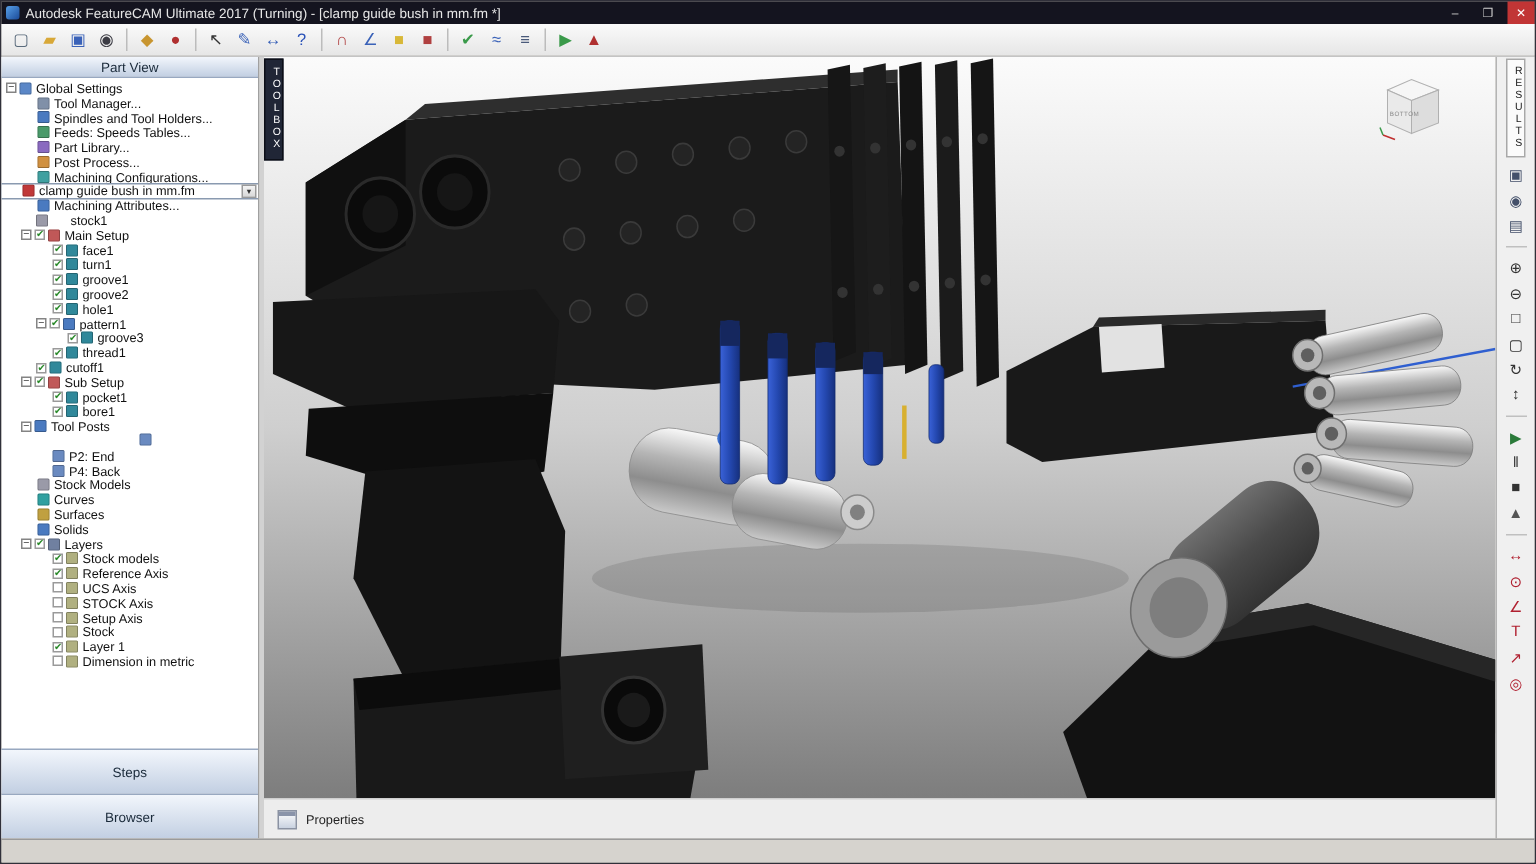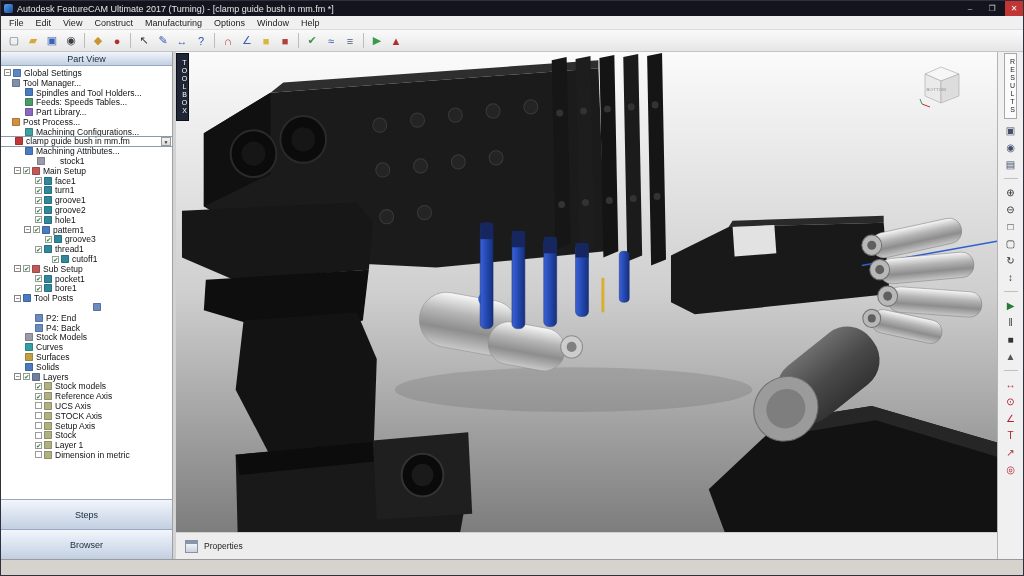--- a/index.html
+++ b/index.html
@@ -97,30 +97,20 @@
 
   <div class="titlebar">
     <span class="app-icon"></span>
     <span class="title-text">Autodesk FeatureCAM Ultimate 2017 (Turning) - [clamp guide bush in mm.fm *]</span>
     <span class="flex-spacer"></span>
     <span class="win-btn">–</span>
     <span class="win-btn">❐</span>
     <span class="win-btn close">✕</span>
   </div>
 
-  <div class="menubar">
-      <span class="menu-item">File</span>
-      <span class="menu-item">Edit</span>
-      <span class="menu-item">View</span>
-      <span class="menu-item">Construct</span>
-      <span class="menu-item">Manufacturing</span>
-      <span class="menu-item">Options</span>
-      <span class="menu-item">Window</span>
-      <span class="menu-item">Help</span>
-    </div>
 
   <div class="toolbar">
       <span class="tb-btn" style="color: rgb(90, 107, 124);">▢</span>
       <span class="tb-btn" style="color: rgb(216, 168, 56);">▰</span>
       <span class="tb-btn" style="color: rgb(58, 98, 184);">▣</span>
       <span class="tb-btn" style="color: rgb(60, 60, 68);">◉</span>
       <span class="tb-sep"></span>
       <span class="tb-btn" style="color: rgb(200, 149, 47);">◆</span>
       <span class="tb-btn" style="color: rgb(176, 48, 48);">●</span>
       <span class="tb-sep"></span>
@@ -145,62 +135,62 @@
   <div class="main">
 
     <div class="sidebar">
       <div class="sidebar-header">Part View</div>
       <div class="tree">
           <div class="tree-row" style="padding-left: 3px;">
             <span class="exp">−</span>
             <span class="ticon" style="background: rgb(91, 135, 199);"></span>
             <span class="tlabel">Global Settings</span>
           </div>
-          <div class="tree-row" style="">
+          <div class="tree-row" style="padding-left: 13px;">
             <span class="exp-spacer"></span>
             <span class="ticon" style="background: rgb(128, 144, 168);"></span>
             <span class="tlabel">Tool Manager...</span>
           </div>
           <div class="tree-row" style="padding-left: 13px;">
             <span class="exp-spacer"></span>
             <span class="ticon" style="background: rgb(74, 122, 192);"></span>
             <span class="tlabel">Spindles and Tool Holders...</span>
           </div>
           <div class="tree-row" style="padding-left: 13px;">
             <span class="exp-spacer"></span>
             <span class="ticon" style="background: rgb(74, 154, 106);"></span>
             <span class="tlabel">Feeds: Speeds Tables...</span>
           </div>
           <div class="tree-row" style="padding-left: 13px; text-align: center;">
             <span class="exp-spacer"></span>
             <span class="ticon" style="background: rgb(138, 106, 192);"></span>
             <span class="tlabel">Part Library...</span>
           </div>
-          <div class="tree-row" style="">
+          <div class="tree-row" style="padding-left: 13px;">
             <span class="exp-spacer"></span>
             <span class="ticon" style="background: rgb(208, 144, 64);"></span>
             <span class="tlabel">Post Process...</span>
           </div>
           <div class="tree-row" style="padding-left: 13px;">
             <span class="exp-spacer"></span>
             <span class="ticon" style="background: rgb(64, 160, 160);"></span>
             <span class="tlabel">Machining Configurations...</span>
           </div>
           <div class="tree-row sel-row" style="padding-left: 3px;">
             <span class="exp-spacer"></span>
             <span class="ticon" style="background: rgb(192, 56, 56);"></span>
             <span class="tlabel">clamp guide bush in mm.fm</span>
             <span class="tree-dd">▼</span>
           </div>
           <div class="tree-row" style="padding-left: 13px;">
             <span class="exp-spacer"></span>
             <span class="ticon" style="background: rgb(74, 122, 192);"></span>
             <span class="tlabel">Machining Attributes...</span>
           </div>
-          <div class="tree-row" style="padding-left: 13px; gap: 12px;">
+          <div class="tree-row" style=" gap: 12px;">
             <span class="exp-spacer"></span>
             <span class="ticon" style="background: rgb(154, 154, 168);"></span>
             <span class="tlabel">stock1</span>
           </div>
           <div class="tree-row" style="padding-left: 13px;">
             <span class="exp">−</span>
             <span class="chk">✔</span>
             <span class="ticon" style="background: rgb(192, 88, 88);"></span>
             <span class="tlabel">Main Setup</span>
           </div>
@@ -245,21 +235,21 @@
             <span class="chk">✔</span>
             <span class="ticon" style="background: rgb(48, 136, 154);"></span>
             <span class="tlabel">groove3</span>
           </div>
           <div class="tree-row" style="padding-left: 23px;">
             <span class="exp-spacer"></span>
             <span class="chk">✔</span>
             <span class="ticon" style="background: rgb(48, 136, 154);"></span>
             <span class="tlabel">thread1</span>
           </div>
-          <div class="tree-row" style="padding-left: 40px;">
+          <div class="tree-row" style="padding-left: 12px;">
             <span class="exp-spacer"></span>
             <span class="chk">✔</span>
             <span class="ticon" style="background: rgb(48, 136, 154);"></span>
             <span class="tlabel">cutoff1</span>
           </div>
           <div class="tree-row" style="padding-left: 13px;">
             <span class="exp">−</span>
             <span class="chk">✔</span>
             <span class="ticon" style="background: rgb(192, 88, 88);"></span>
             <span class="tlabel">Sub Setup</span>

